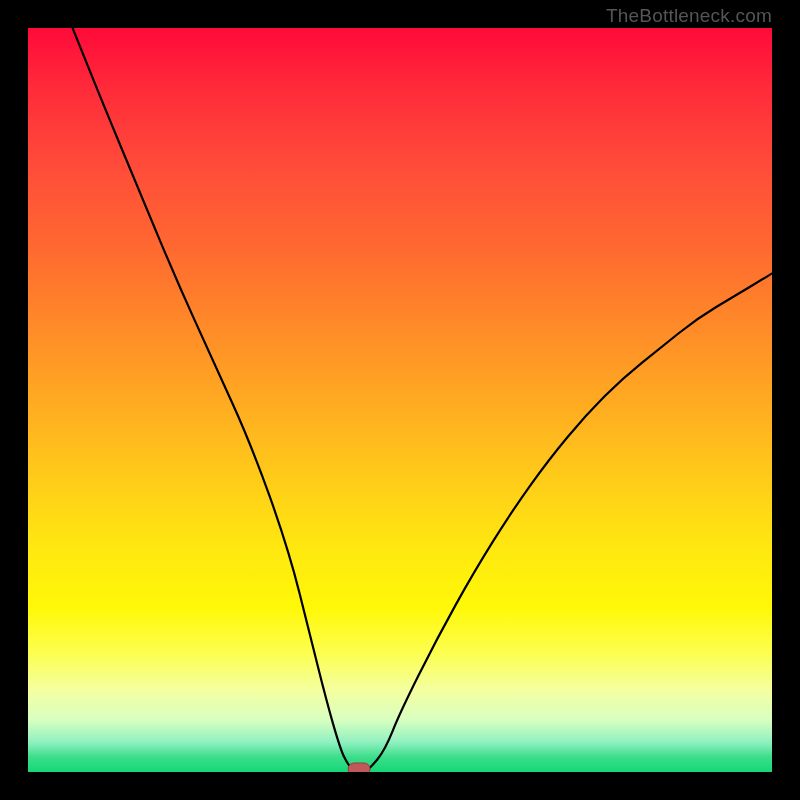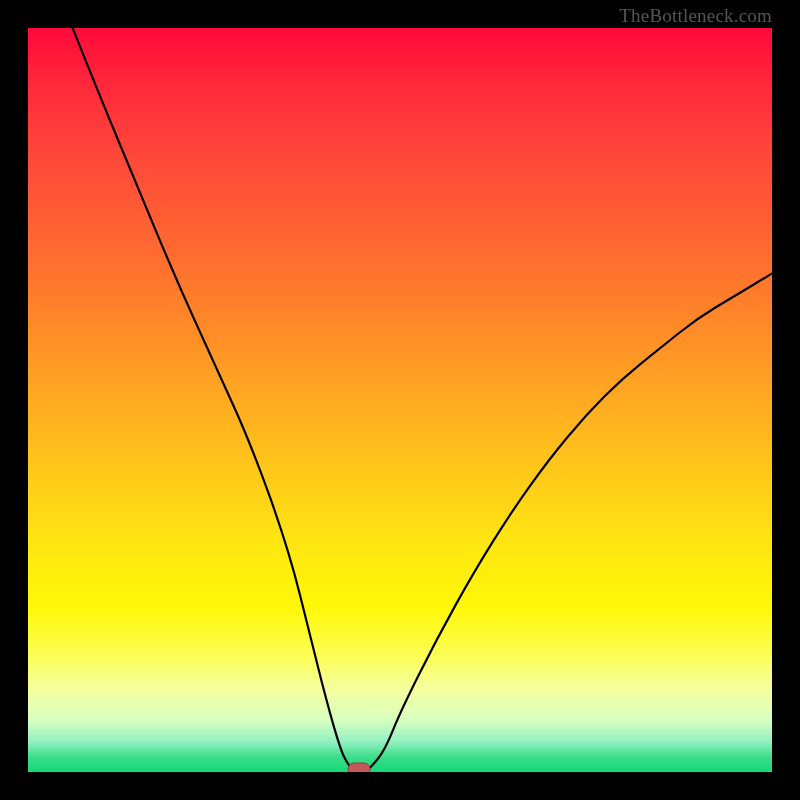--- a/index.html
+++ b/index.html
@@ -50,21 +50,20 @@
     );
   }
   .watermark {
     position: absolute;
     top: 5px;
     right: 28px;
     color: #555;
     font-size: 19px;
     font-weight: 400;
     letter-spacing: 0.2px;
-    font-family: Liberation Serif, serif;
   }
   svg {
     position: absolute;
     inset: 0;
   }
 </style>
 </head>
 <body>
 
 <div class="frame">

